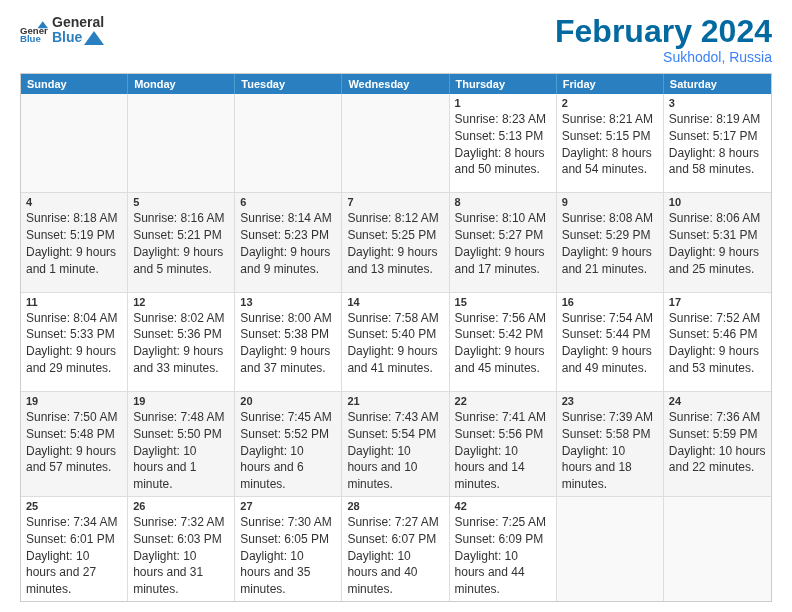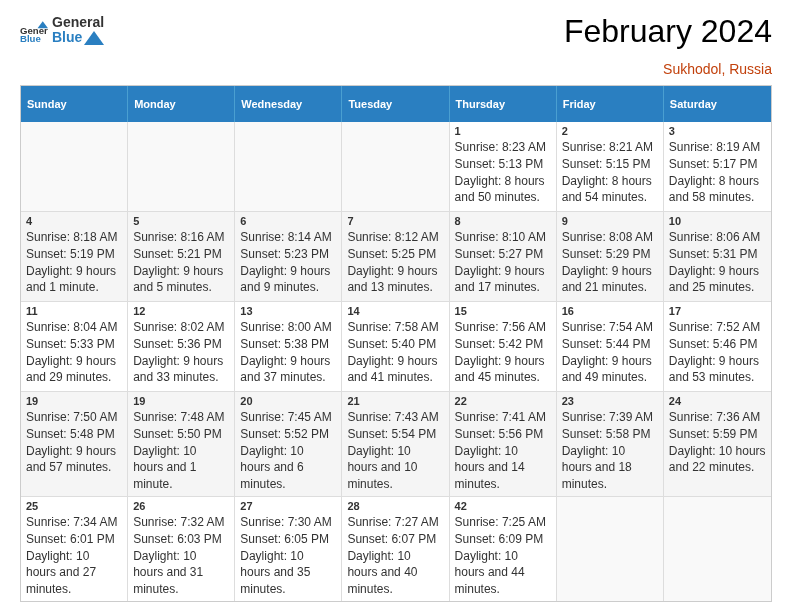--- a/index.html
+++ b/index.html
@@ -30,45 +30,45 @@
     }
     .logo-icon {
       width: 28px;
       height: 28px;
     }
     .title-block {
       text-align: right;
     }
     .main-title {
       font-size: 32px;
-      font-weight: normal;
-      color: #000000;
+      font-weight: bold;
+      color: #0369a1;
       line-height: 1;
     }
     .subtitle {
       font-size: 14px;
-      color: #c2410c;
-      margin-top: 14px;
+      color: #3b82f6;
+      margin-top: 2px;
     }
     .calendar {
       flex: 1;
       display: flex;
       flex-direction: column;
       border: 1px solid #ccc;
     }
     .cal-header {
       display: grid;
       grid-template-columns: repeat(7, 1fr);
       background: #2a7fc1;
     }
     .cal-header-cell {
       color: #fff;
       font-size: 11px;
       font-weight: bold;
-      padding: 12px 6px;
+      padding: 4px 6px;
       text-align: left;
       border-right: 1px solid #4a9fd1;
     }
     .cal-header-cell:last-child { border-right: none; }
     .cal-body {
       flex: 1;
       display: flex;
       flex-direction: column;
     }
     .cal-row {
@@ -125,22 +125,22 @@
     <div class="title-block">
       <div class="main-title">February 2024</div>
       <div class="subtitle">Sukhodol, Russia</div>
     </div>
   </div>
 
   <div class="calendar">
     <div class="cal-header">
       <div class="cal-header-cell">Sunday</div>
       <div class="cal-header-cell">Monday</div>
+      <div class="cal-header-cell">Tuesday</div>
       <div class="cal-header-cell">Wednesday</div>
-      <div class="cal-header-cell">Tuesday</div>
       <div class="cal-header-cell">Thursday</div>
       <div class="cal-header-cell">Friday</div>
       <div class="cal-header-cell">Saturday</div>
     </div>
     <div class="cal-body" id="cal-body">
     <div class="cal-row">
           <div class="cal-cell empty"></div>
           <div class="cal-cell empty"></div>
           <div class="cal-cell empty"></div>
           <div class="cal-cell empty"></div>

